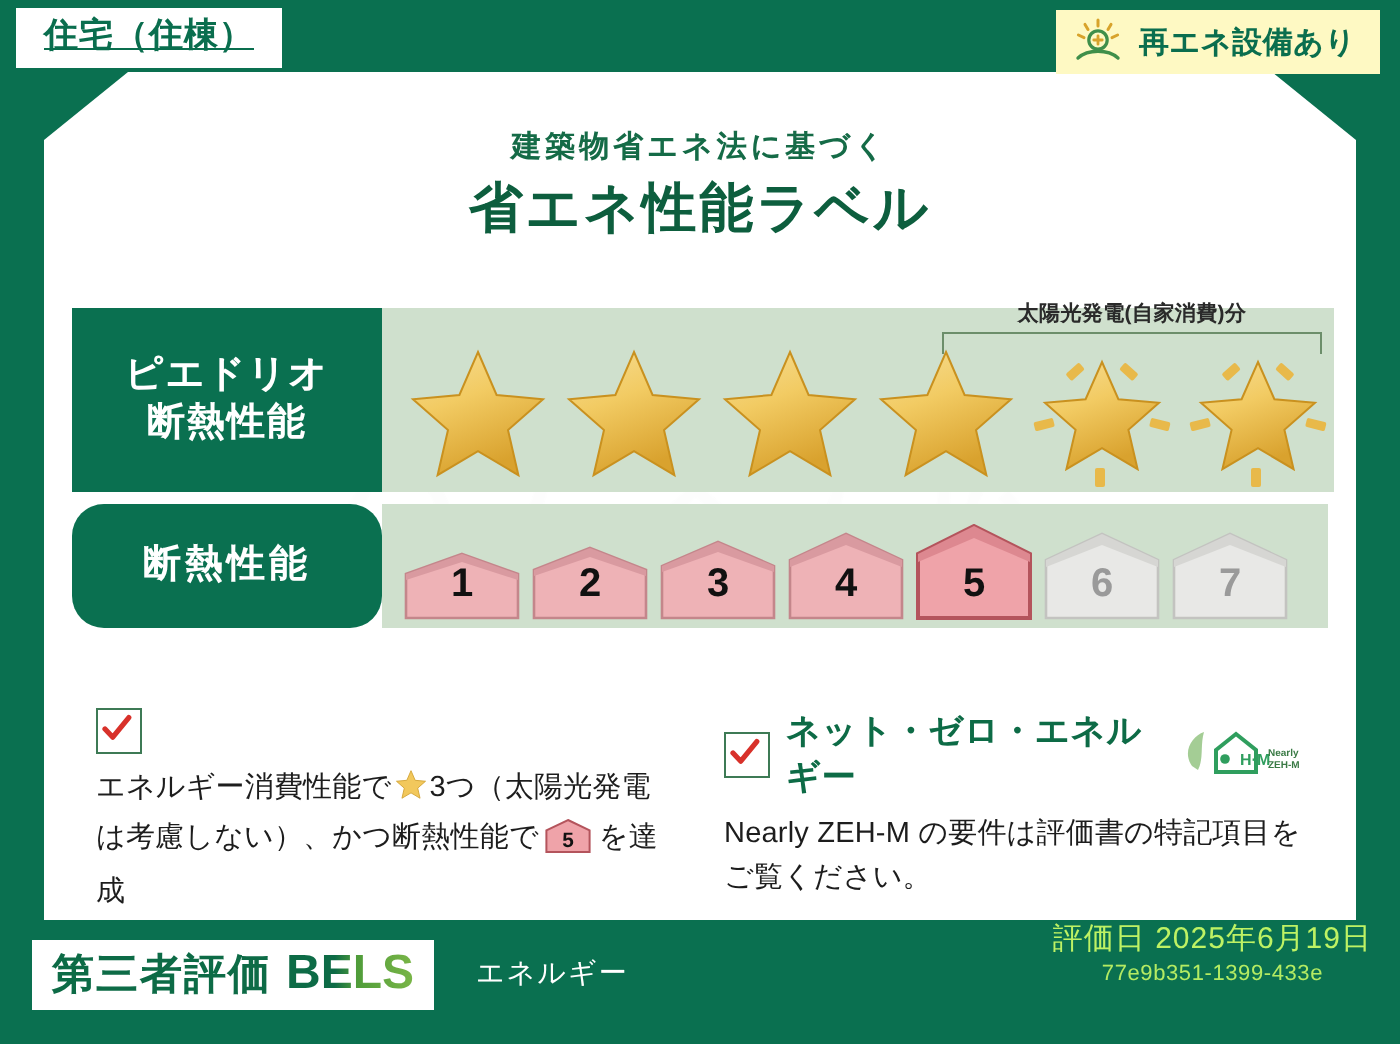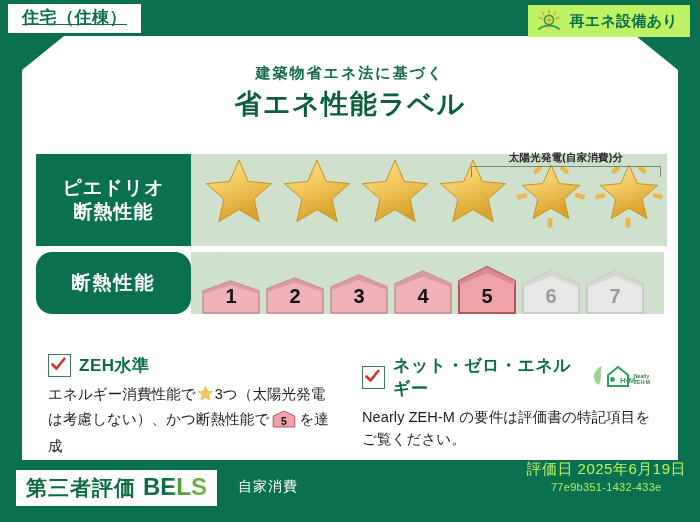--- a/index.html
+++ b/index.html
@@ -22,21 +22,21 @@
     z-index:6;
   }
   .cat-chip span{
     font-size:17px;font-weight:bold;color:#0a6e4e;
     letter-spacing:.5px;line-height:1;text-decoration:underline;
   }
 
   
   .re-badge{
     position:absolute;right:10px;top:5px;
-    background:#bef264;
+    background:#fef9c3;
     padding:4px 12px 4px 8px;
     display:flex;align-items:center;gap:7px;
     z-index:6;
   }
   .re-badge .re-text{
     font-size:15px;font-weight:bold;color:#0a6e4e;letter-spacing:.3px;
   }
   .sun-icon{width:26px;height:24px;display:block;}
 
   
@@ -82,21 +82,21 @@
   .perf-row{display:flex;align-items:stretch;height:92px;}
   .perf-row.insul{height:62px;margin-top:6px;}
   .row-label{
     width:155px;flex:0 0 155px;background:#0a7050;color:#fff;
     display:flex;flex-direction:column;align-items:center;justify-content:center;
     font-weight:bold;font-size:19px;letter-spacing:1px;line-height:1.25;
   }
   .perf-row.insul .row-label{font-size:19px;letter-spacing:2px;border-radius:16px;}
   .row-body{
     flex:1;background:#cfe0cd;position:relative;
-    display:flex;align-items:flex-start;
+    display:flex;align-items:flex-end;
   }
 
   
   .stars{display:flex;align-items:center;padding-left:10px;gap:2px;position:relative;width:100%;}
   .star-wrap{position:relative;width:76px;height:76px;flex:0 0 76px;}
   .star-wrap svg{position:absolute;left:0;top:0;width:76px;height:76px;}
 
   
   .solar-anno{
     position:absolute;right:6px;top:-2px;width:190px;z-index:4;
@@ -354,21 +354,20 @@
 
     <div class="info">
 
       <div class="info-col">
         <div class="info-head">
           <span class="chk">
             <svg width="15" height="15" viewBox="0 0 15 15">
               <path d="M1.5 7.5 L5.4 11.6 L13.4 1.8" fill="none" stroke="#d8312a" stroke-width="2.6" stroke-linecap="round" stroke-linejoin="round"></path>
             </svg>
           </span>
-          <span class="info-title">ZEH水準</span>
         </div>
         <div class="info-body">
           <span>エネルギー消費性能で</span><span class="inline-star"><svg width="17" height="17" viewBox="0 0 76 76">
                 <polygon points="38,6 47.3,27.5 70.5,29.6 53,45 58.2,67.6 38,55.6 17.8,67.6 23,45 5.5,29.6 28.7,27.5" fill="#f2c85c" stroke="#d2a333" stroke-width="2"></polygon>
               </svg></span><span>3つ（太陽光発電は考慮しない）、かつ断熱性能で</span><span class="inline-badge"><svg width="24" height="18" viewBox="0 0 60 44">
                 <polygon points="30,2 57,15 57,42 3,42 3,15" fill="#efa3a9" stroke="#b4545c" stroke-width="2.5"></polygon>
                 <text x="30" y="36" text-anchor="middle" font-family="Liberation Sans, sans-serif" font-size="26" font-weight="bold" fill="#111">5</text>
               </svg></span><span>を達成</span>
         </div>
       </div>
@@ -395,20 +394,20 @@
         <div class="info-body">Nearly ZEH-M の要件は評価書の特記項目をご覧ください。</div>
       </div>
     </div>
   </div>
 
   <div class="bottom">
     <div class="bels-chip">
       <span class="third">第三者評価</span>
       <span class="bels">BELS</span>
     </div>
-    <span class="vendor">自家消費</span>
+    <span class="vendor">エネルギー</span>
     <div class="eval">
       <span class="d">評価日 2025年6月19日</span>
-      <span class="id">77e9b351-1432-433e</span>
+      <span class="id">77e9b351-1399-433e</span>
     </div>
   </div>
 
 </div>
 
 </body></html>

